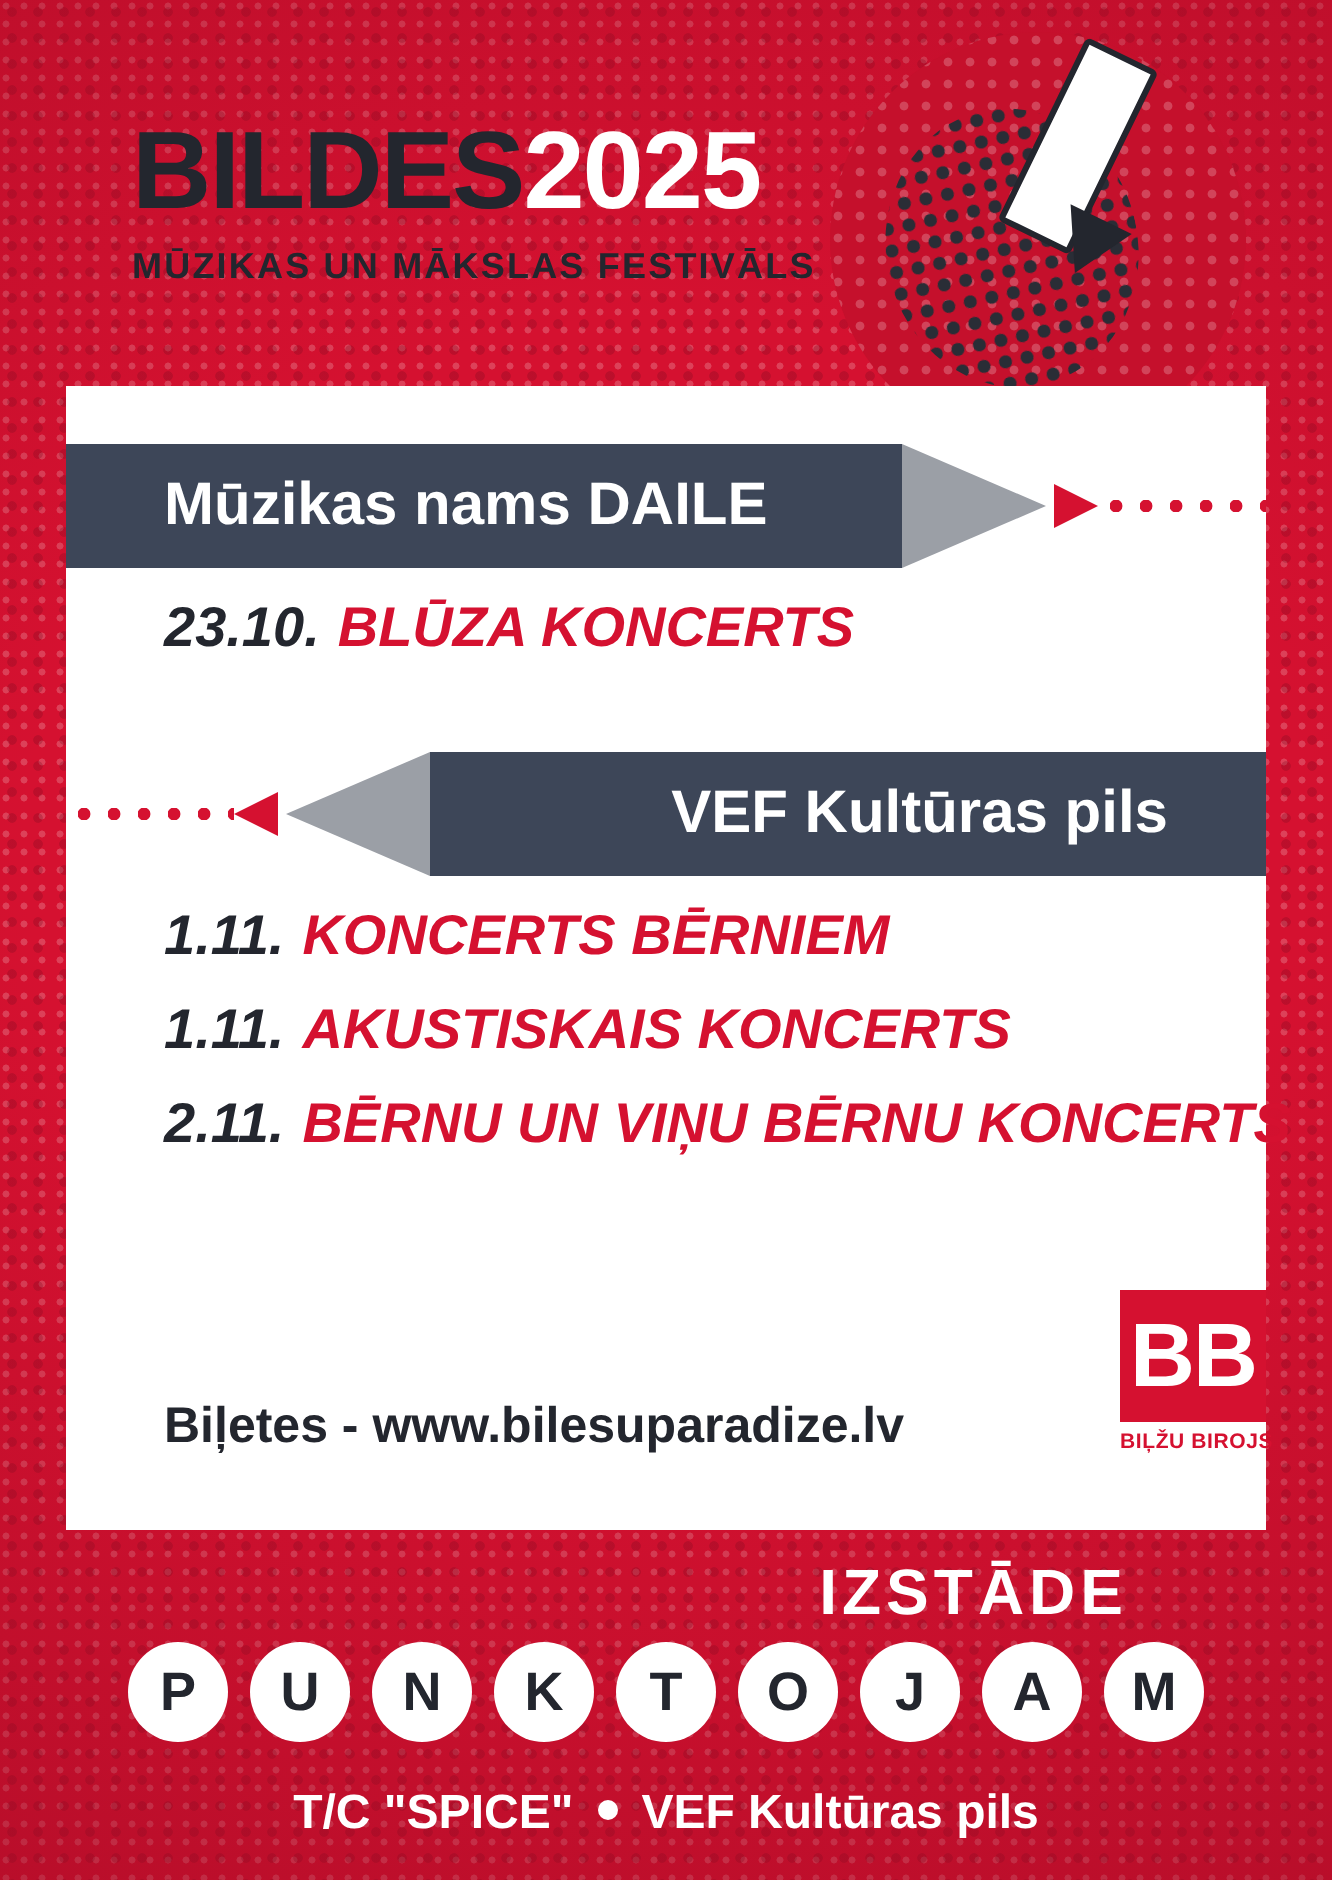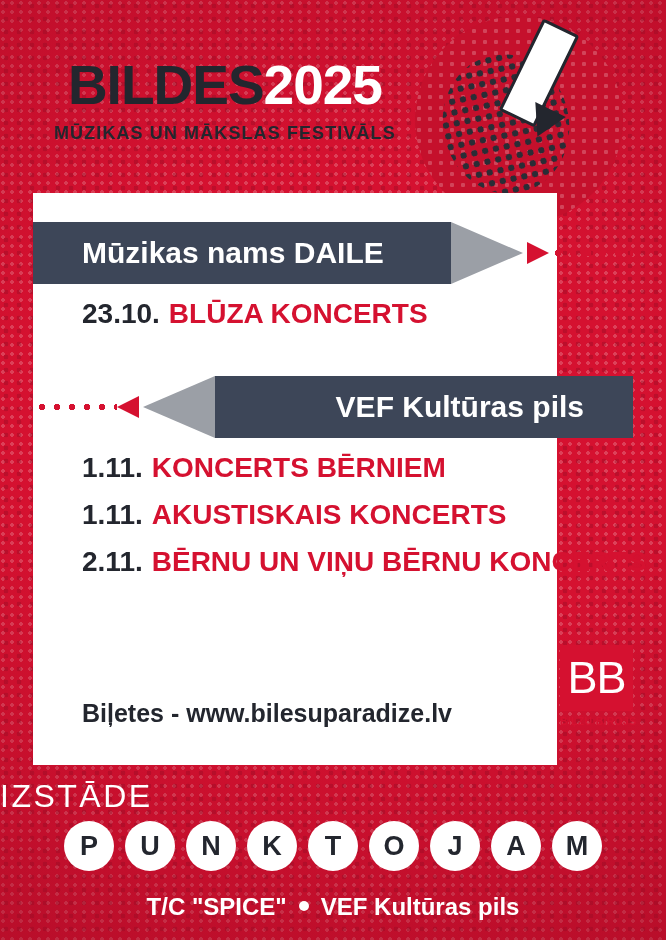--- a/index.html
+++ b/index.html
@@ -46,36 +46,35 @@
     background:
       radial-gradient(ellipse 120% 70% at 50% 45%, rgba(214,17,48,0) 40%, rgba(150,10,35,0.55) 100%);
     pointer-events: none;
   }
 
   
   .panel {
     position: absolute;
     left: 33px;
     top: 193px;
-    width: 524px;
+    width: 600px;
     height: 572px;
     background: #ffffff;
   }
 
   
   .header {
     position: absolute;
     left: 0; top: 0;
     width: 666px; height: 193px;
   }
   .logo-wrap {
     position: absolute;
-    left: 54px;
+    left: 66px;
     top: 58px;
-    text-align: center;
   }
   .logo-line {
     font-size: 55px;
     font-weight: 700;
     letter-spacing: -1px;
     line-height: 1;
     white-space: nowrap;
   }
   .logo-bildes { color: #23262e; }
   .logo-2025 { color: #ffffff; }
@@ -211,20 +210,21 @@
     background-size: 15px 6px;
   }
 
   
   .event {
     position: absolute;
     left: 49px;
     white-space: nowrap;
     font-size: 28px;
     font-weight: 700;
+    font-style: italic;
   }
   .event .date { color: #23262e; }
   .event .title { color: #d51130; margin-left: 9px; }
 
   .tickets {
     position: absolute;
     left: 49px;
     top: 506px;
     font-size: 25px;
     font-weight: 700;
@@ -244,21 +244,21 @@
     width: 73px;
     height: 66px;
     background: #d51130;
     position: relative;
   }
   .bb-letters {
     position: absolute;
     inset: 0;
     color: #ffffff;
     font-size: 45px;
-    font-weight: 400;
+    font-weight: 700;
     letter-spacing: -1px;
     display: flex;
     align-items: center;
     justify-content: center;
   }
   .bb-caption {
     margin-top: 4px;
     color: #d51130;
     font-size: 10.5px;
     font-weight: 700;
@@ -266,24 +266,24 @@
     text-align: center;
     white-space: nowrap;
   }
 
   
   .izstade {
     position: absolute;
     left: 0;
     top: 778px;
     width: 564px;
-    text-align: left;
+    text-align: right;
     color: #ffffff;
     font-size: 32px;
-    font-weight: 400;
+    font-weight: 700;
     letter-spacing: 2.5px;
   }
   .letters {
     position: absolute;
     left: 0;
     top: 821px;
     width: 666px;
     display: flex;
     justify-content: center;
     gap: 11px;

